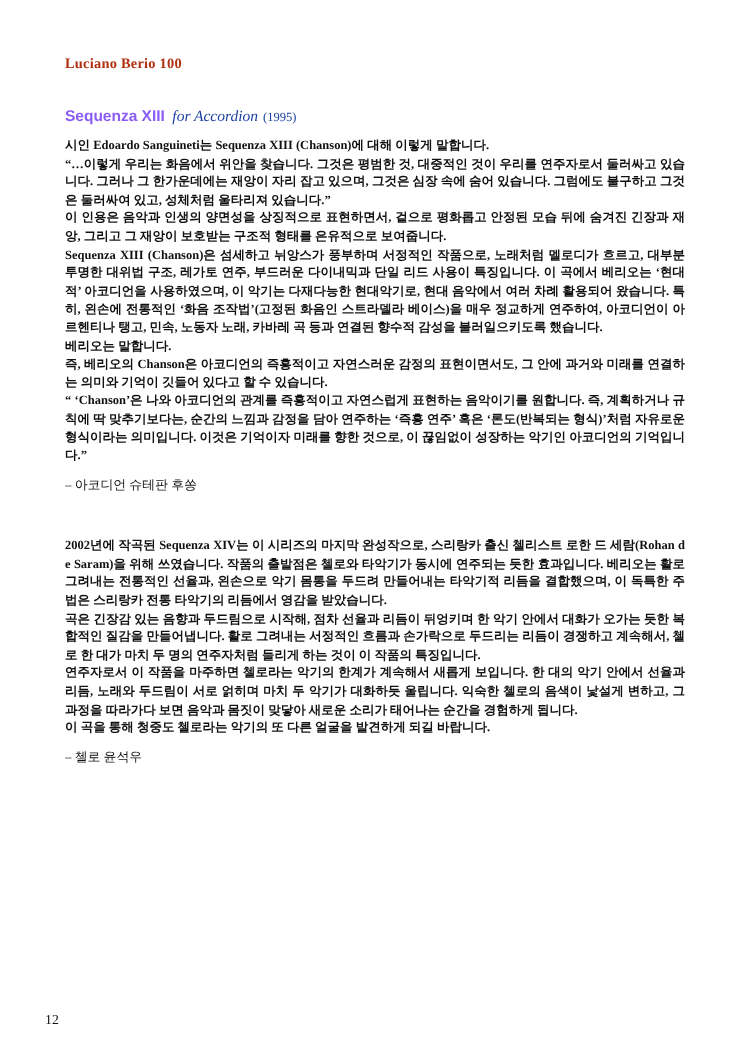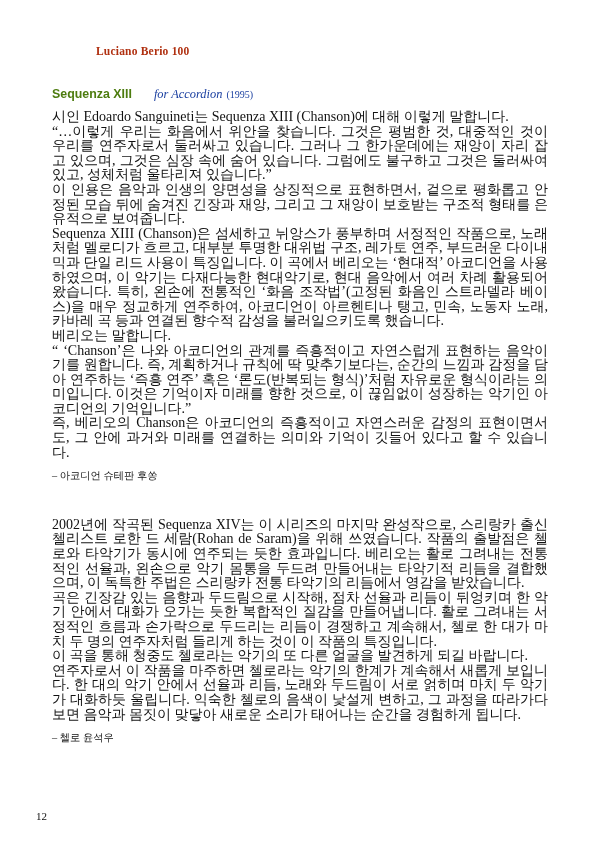--- a/index.html
+++ b/index.html
@@ -18,65 +18,65 @@
   .page {
     position: absolute;
     left: 0; top: 0;
     width: 600px;
     height: 850px;
     box-sizing: border-box;
     padding: 44px 52px 30px 52px;
   }
   .header-block {
     margin-bottom: 26px;
-    margin-left: 44px;
   }
   .header-line {
     color: #b03010;
     font-family: "Liberation Serif", serif;
     font-weight: bold;
     font-size: 11.5px;
     line-height: 15px;
     letter-spacing: 0.2px;
   }
   .section {
     margin-bottom: 4px;
   }
   .section-title {
     margin: 0 0 7px 0;
     line-height: 16px;
     white-space: nowrap;
   }
   .sec-name {
-    color: #4d7c0f;
+    color: #8b5cf6;
     font-family: "Liberation Sans", sans-serif;
     font-weight: bold;
     font-size: 12.4px;
   }
   .sec-inst {
     color: #1a3fa0;
     font-family: "Liberation Serif", serif;
     font-style: italic;
     font-size: 12.4px;
-    margin-left: 22px;
+    margin-left: 6px;
   }
   .sec-year {
     color: #1a3fa0;
     font-family: "Liberation Serif", serif;
     font-size: 10px;
     margin-left: 4px;
   }
   p.body-text {
     margin: 0 0 0 0;
-    font-size: 14px;
+    font-size: 10px;
     line-height: 14.6px;
     text-align: justify;
     text-justify: inter-character;
     color: #111111;
     word-break: break-all;
+    font-weight: bold;
   }
   .signature {
     margin-top: 9px;
     font-size: 10.3px;
     line-height: 14.6px;
     text-align: left;
     color: #111111;
   }
   .section-gap {
     height: 30px;
@@ -101,30 +101,30 @@
 
   <div class="section">
     <div class="section-title">
       <span class="sec-name">Sequenza XIII</span><span class="sec-inst">for Accordion</span><span class="sec-year">(1995)</span>
     </div>
     <p class="body-text">시인 Edoardo Sanguineti는 Sequenza XIII (Chanson)에 대해 이렇게 말합니다.</p>
     <p class="body-text">“…이렇게 우리는 화음에서 위안을 찾습니다. 그것은 평범한 것, 대중적인 것이 우리를 연주자로서 둘러싸고 있습니다. 그러나 그 한가운데에는 재앙이 자리 잡고 있으며, 그것은 심장 속에 숨어 있습니다. 그럼에도 불구하고 그것은 둘러싸여 있고, 성체처럼 울타리져 있습니다.”</p>
     <p class="body-text">이 인용은 음악과 인생의 양면성을 상징적으로 표현하면서, 겉으로 평화롭고 안정된 모습 뒤에 숨겨진 긴장과 재앙, 그리고 그 재앙이 보호받는 구조적 형태를 은유적으로 보여줍니다.</p>
     <p class="body-text">Sequenza XIII (Chanson)은 섬세하고 뉘앙스가 풍부하며 서정적인 작품으로, 노래처럼 멜로디가 흐르고, 대부분 투명한 대위법 구조, 레가토 연주, 부드러운 다이내믹과 단일 리드 사용이 특징입니다. 이 곡에서 베리오는 ‘현대적’ 아코디언을 사용하였으며, 이 악기는 다재다능한 현대악기로, 현대 음악에서 여러 차례 활용되어 왔습니다. 특히, 왼손에 전통적인 ‘화음 조작법’(고정된 화음인 스트라델라 베이스)을 매우 정교하게 연주하여, 아코디언이 아르헨티나 탱고, 민속, 노동자 노래, 카바레 곡 등과 연결된 향수적 감성을 불러일으키도록 했습니다.</p>
     <p class="body-text">베리오는 말합니다.</p>
+    <p class="body-text">즉, 베리오의 Chanson은 아코디언의 즉흥적이고 자연스러운 감정의 표현이면서도, 그 안에 과거와 미래를 연결하는 의미와 기억이 깃들어 있다고 할 수 있습니다.</p>
     <p class="body-text">“ ‘Chanson’은 나와 아코디언의 관계를 즉흥적이고 자연스럽게 표현하는 음악이기를 원합니다. 즉, 계획하거나 규칙에 딱 맞추기보다는, 순간의 느낌과 감정을 담아 연주하는 ‘즉흥 연주’ 혹은 ‘론도(반복되는 형식)’처럼 자유로운 형식이라는 의미입니다. 이것은 기억이자 미래를 향한 것으로, 이 끊임없이 성장하는 악기인 아코디언의 기억입니다.”</p>
-    <p class="body-text">즉, 베리오의 Chanson은 아코디언의 즉흥적이고 자연스러운 감정의 표현이면서도, 그 안에 과거와 미래를 연결하는 의미와 기억이 깃들어 있다고 할 수 있습니다.</p>
     <div class="signature">– 아코디언 슈테판 후쏭</div>
   </div>
 
   <div class="section-gap"></div>
 
   <div class="section">
     <p class="body-text">2002년에 작곡된 Sequenza XIV는 이 시리즈의 마지막 완성작으로, 스리랑카 출신 첼리스트 로한 드 세람(Rohan de Saram)을 위해 쓰였습니다. 작품의 출발점은 첼로와 타악기가 동시에 연주되는 듯한 효과입니다. 베리오는 활로 그려내는 전통적인 선율과, 왼손으로 악기 몸통을 두드려 만들어내는 타악기적 리듬을 결합했으며, 이 독특한 주법은 스리랑카 전통 타악기의 리듬에서 영감을 받았습니다.</p>
     <p class="body-text">곡은 긴장감 있는 음향과 두드림으로 시작해, 점차 선율과 리듬이 뒤엉키며 한 악기 안에서 대화가 오가는 듯한 복합적인 질감을 만들어냅니다. 활로 그려내는 서정적인 흐름과 손가락으로 두드리는 리듬이 경쟁하고 계속해서, 첼로 한 대가 마치 두 명의 연주자처럼 들리게 하는 것이 이 작품의 특징입니다.</p>
+    <p class="body-text">연주자로서 이 작품을 마주하면 첼로라는 악기의 한계가 계속해서 새롭게 보입니다. 한 대의 악기 안에서 선율과 리듬, 노래와 두드림이 서로 얽히며 마치 두 악기가 대화하듯 울립니다. 익숙한 첼로의 음색이 낯설게 변하고, 그 과정을 따라가다 보면 음악과 몸짓이 맞닿아 새로운 소리가 태어나는 순간을 경험하게 됩니다.</p>
     <p class="body-text">이 곡을 통해 청중도 첼로라는 악기의 또 다른 얼굴을 발견하게 되길 바랍니다.</p>
-    <p class="body-text">연주자로서 이 작품을 마주하면 첼로라는 악기의 한계가 계속해서 새롭게 보입니다. 한 대의 악기 안에서 선율과 리듬, 노래와 두드림이 서로 얽히며 마치 두 악기가 대화하듯 울립니다. 익숙한 첼로의 음색이 낯설게 변하고, 그 과정을 따라가다 보면 음악과 몸짓이 맞닿아 새로운 소리가 태어나는 순간을 경험하게 됩니다.</p>
     <div class="signature">– 첼로 윤석우</div>
   </div>
 
   <div class="page-number">12</div>
 
 </div>
 
 </body></html>

